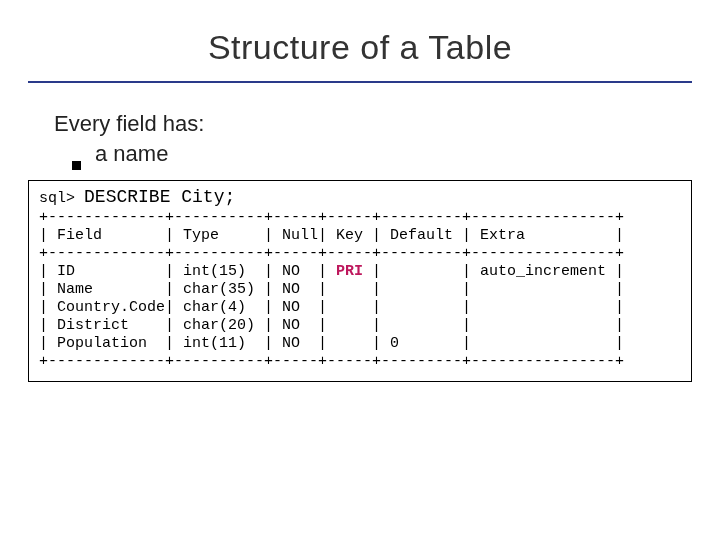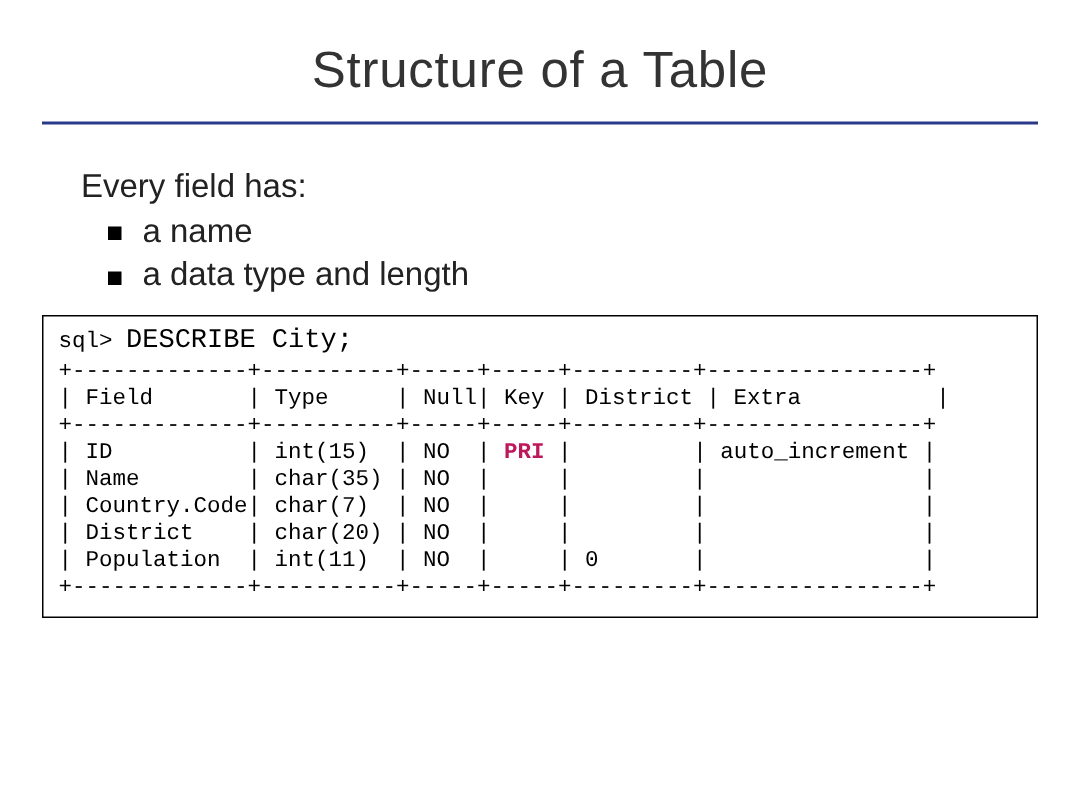--- a/index.html
+++ b/index.html
@@ -33,21 +33,21 @@
     margin: 0 0 26px 0;
   }
   .body {
     margin-left: 26px;
     font-size: 22px;
     line-height: 1.35;
     color: #222;
   }
   .bl {
     display: flex;
-    align-items: center;
+    align-items: flex-end;
     margin-left: 18px;
   }
   .bl .sq {
     width: 9px;
     height: 9px;
     background: #000;
     display: inline-block;
     margin-right: 14px;
     position: relative;
     top: 2px;
@@ -89,30 +89,26 @@
 
   <div class="title">Structure of a Table</div>
   <hr class="title-rule">
 
   <div class="body">
     <div>Every field has:</div>
     <div class="bl">
       <span class="sq"></span>
       <span>a name</span>
     </div>
-    <div class="bl">
-      <span class="sq"></span>
-      <span>a data type and length</span>
-    </div>
   </div>
 
   <div class="codebox"><span>sql&gt;</span> <span class="big">DESCRIBE City;</span>
 <span>+-------------+----------+-----+-----+---------+----------------+</span>
-<span>| Field       | Type     | Null| Key | District | Extra          |</span>
+<span>| Field       | Type     | Null| Key | Default | Extra          |</span>
 <span>+-------------+----------+-----+-----+---------+----------------+</span>
 <span><span>| ID          | int(15)  | NO  | </span><span class="pri">PRI</span><span> |         | auto_increment |</span></span>
 <span>| Name        | char(35) | NO  |     |         |                |</span>
-<span>| Country.Code| char(7)  | NO  |     |         |                |</span>
+<span>| Country.Code| char(4)  | NO  |     |         |                |</span>
 <span>| District    | char(20) | NO  |     |         |                |</span>
 <span>| Population  | int(11)  | NO  |     | 0       |                |</span>
 <span>+-------------+----------+-----+-----+---------+----------------+</span></div>
 
 </div>
 
 </body></html>

